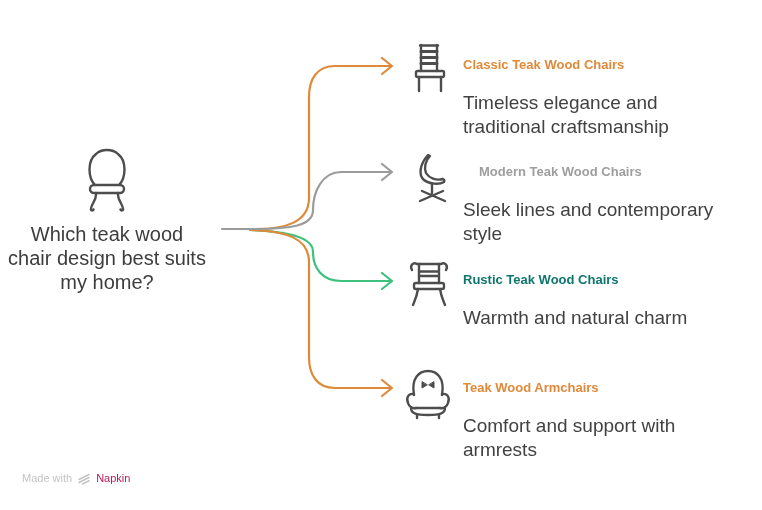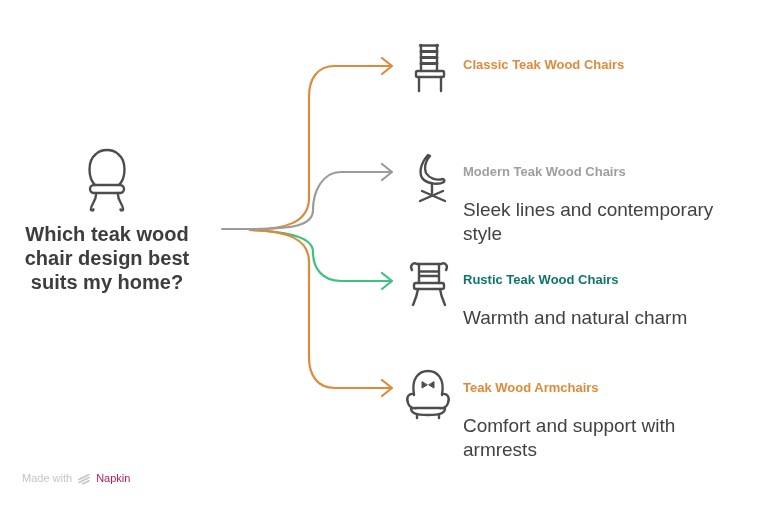--- a/index.html
+++ b/index.html
@@ -33,21 +33,21 @@
     stroke-linejoin: round;
   }
   .root-question {
     position: absolute;
     left: 7px;
     top: 222px;
     width: 200px;
     text-align: center;
     font-size: 20px;
     line-height: 24px;
-    font-weight: 700;
+    font-weight: 400;
     color: #3d3d3d;
   }
   .branch-title {
     position: absolute;
     left: 463px;
     width: 280px;
     font-size: 13px;
     line-height: 22px;
     font-weight: 700;
     white-space: nowrap;
@@ -94,26 +94,27 @@
   </svg>
   <div class="root-question">Which teak wood chair design best suits my home?</div>
 
   <svg class="icon-svg" style="left:412px; top:43px;" width="36" height="50" viewBox="0 0 36 50">
     <path d="M9,2 V28 M25,2 V28 M8,2.5 H26"></path>
     <path d="M9,8.5 H25 M9,14.5 H25 M9,20.5 H25" stroke-width="3"></path>
     <rect x="4" y="28" width="28" height="6" rx="1.5"></rect>
     <path d="M7,34 V48 M29,34 V48"></path>
   </svg>
   <div class="branch-title" style="top: 54px; color: rgb(223, 138, 58);">Classic Teak Wood Chairs</div>
+  <div class="branch-desc" style="top:91px">Timeless elegance and traditional craftsmanship</div>
 
   <svg class="icon-svg" style="left:409px; top:153px;" width="40" height="50" viewBox="0 0 40 50">
     <path d="M19,2 C11,11 9,22 15,27 C20,31 30,32 35,29 C35.6,27.6 35.4,26.6 34,26 C27,28 20,25 17,20 C15,15 16,8 21,3 Z"></path>
     <path d="M23,31 V40 M11,48 L34,38 M13,38 L36,48"></path>
   </svg>
-  <div class="branch-title" style="top: 161px; color: rgb(158, 158, 158);">Modern Teak Wood Chairs</div>
+  <div class="branch-title" style="top: 161px; color: rgb(158, 158, 158); margin-left: 16px;">Modern Teak Wood Chairs</div>
   <div class="branch-desc" style="top:198px">Sleek lines and contemporary style</div>
 
   <svg class="icon-svg" style="left:408px; top:258px;" width="42" height="50" viewBox="0 0 42 50">
     <path d="M4,12 C1.5,8 5,3.5 9,6 H33 C37,3.5 40.5,8 38,12"></path>
     <path d="M11,6 V25 M31,6 V25 M11,13.5 H31 M11,18 H31"></path>
     <rect x="6" y="25" width="30" height="6" rx="2"></rect>
     <path d="M10,31 C9,38 7,42 5,47 M32,31 C33,38 35,42 37,47"></path>
   </svg>
   <div class="branch-title" style="top: 269px; color: #0f766e;">Rustic Teak Wood Chairs</div>
   <div class="branch-desc" style="top:306px">Warmth and natural charm</div>

